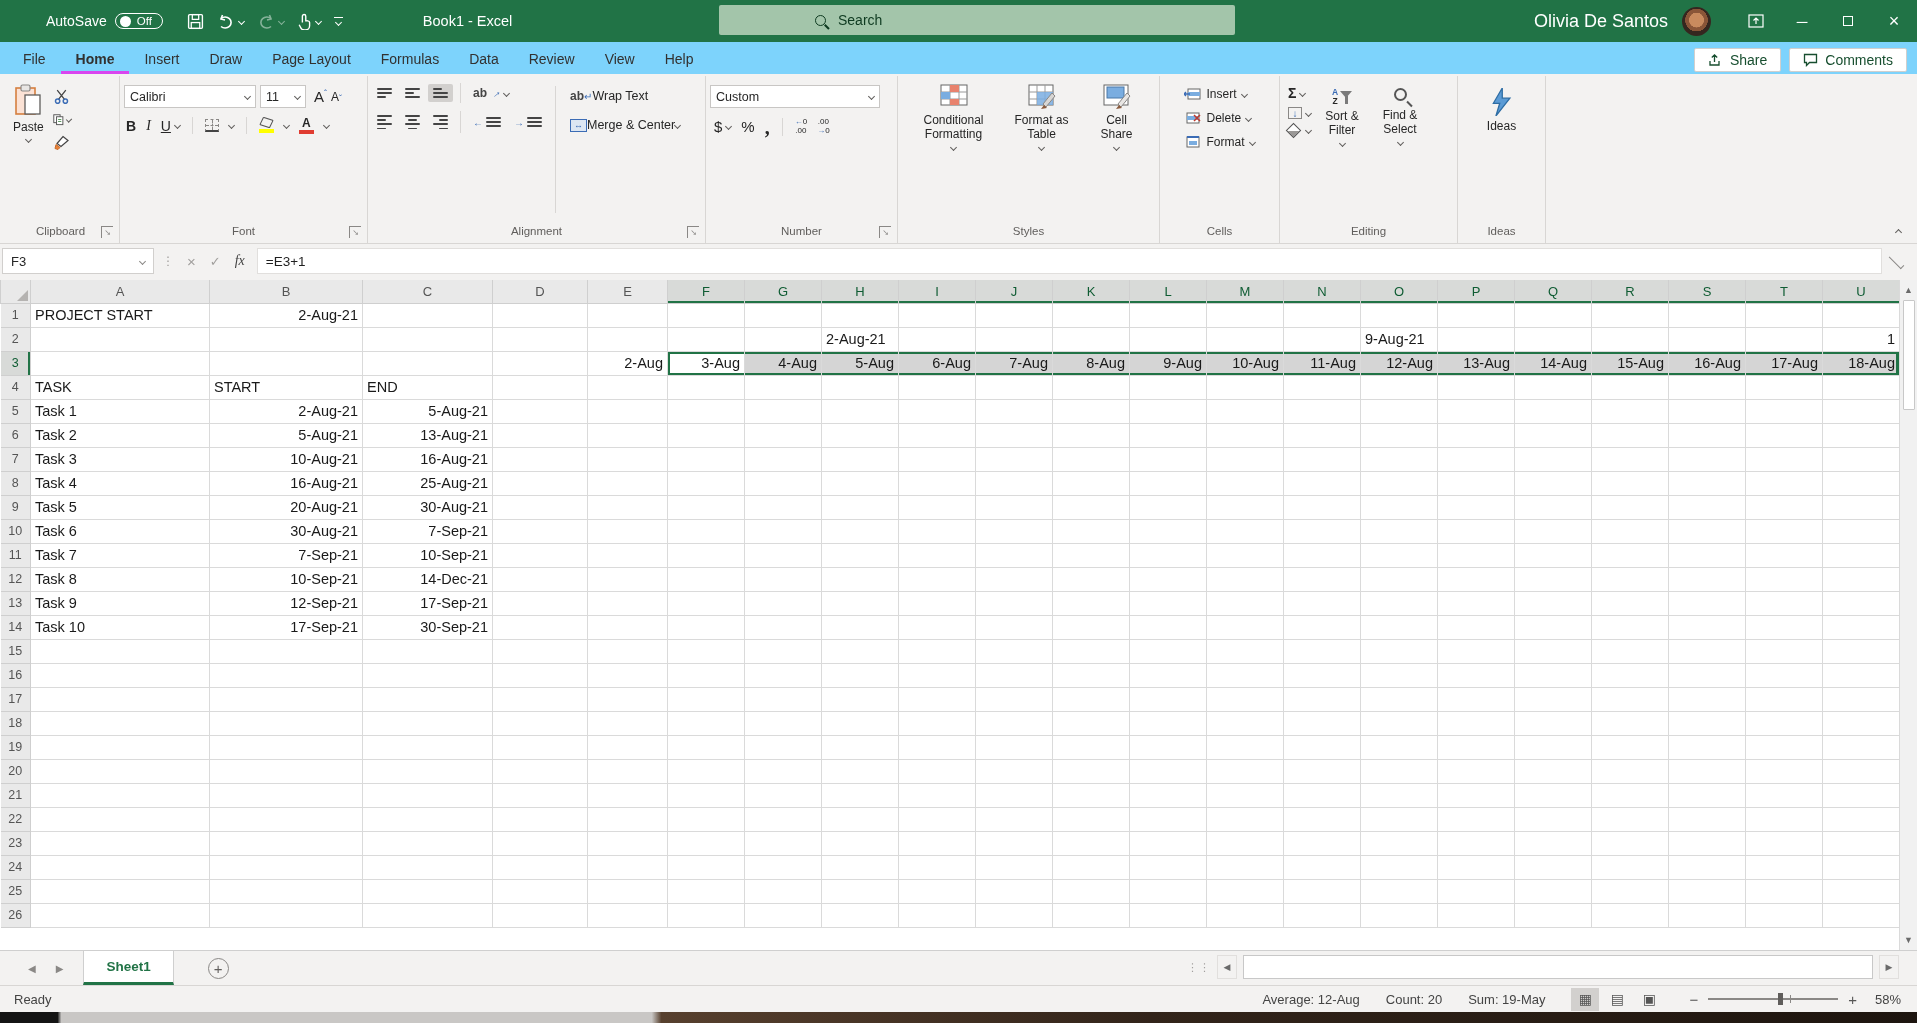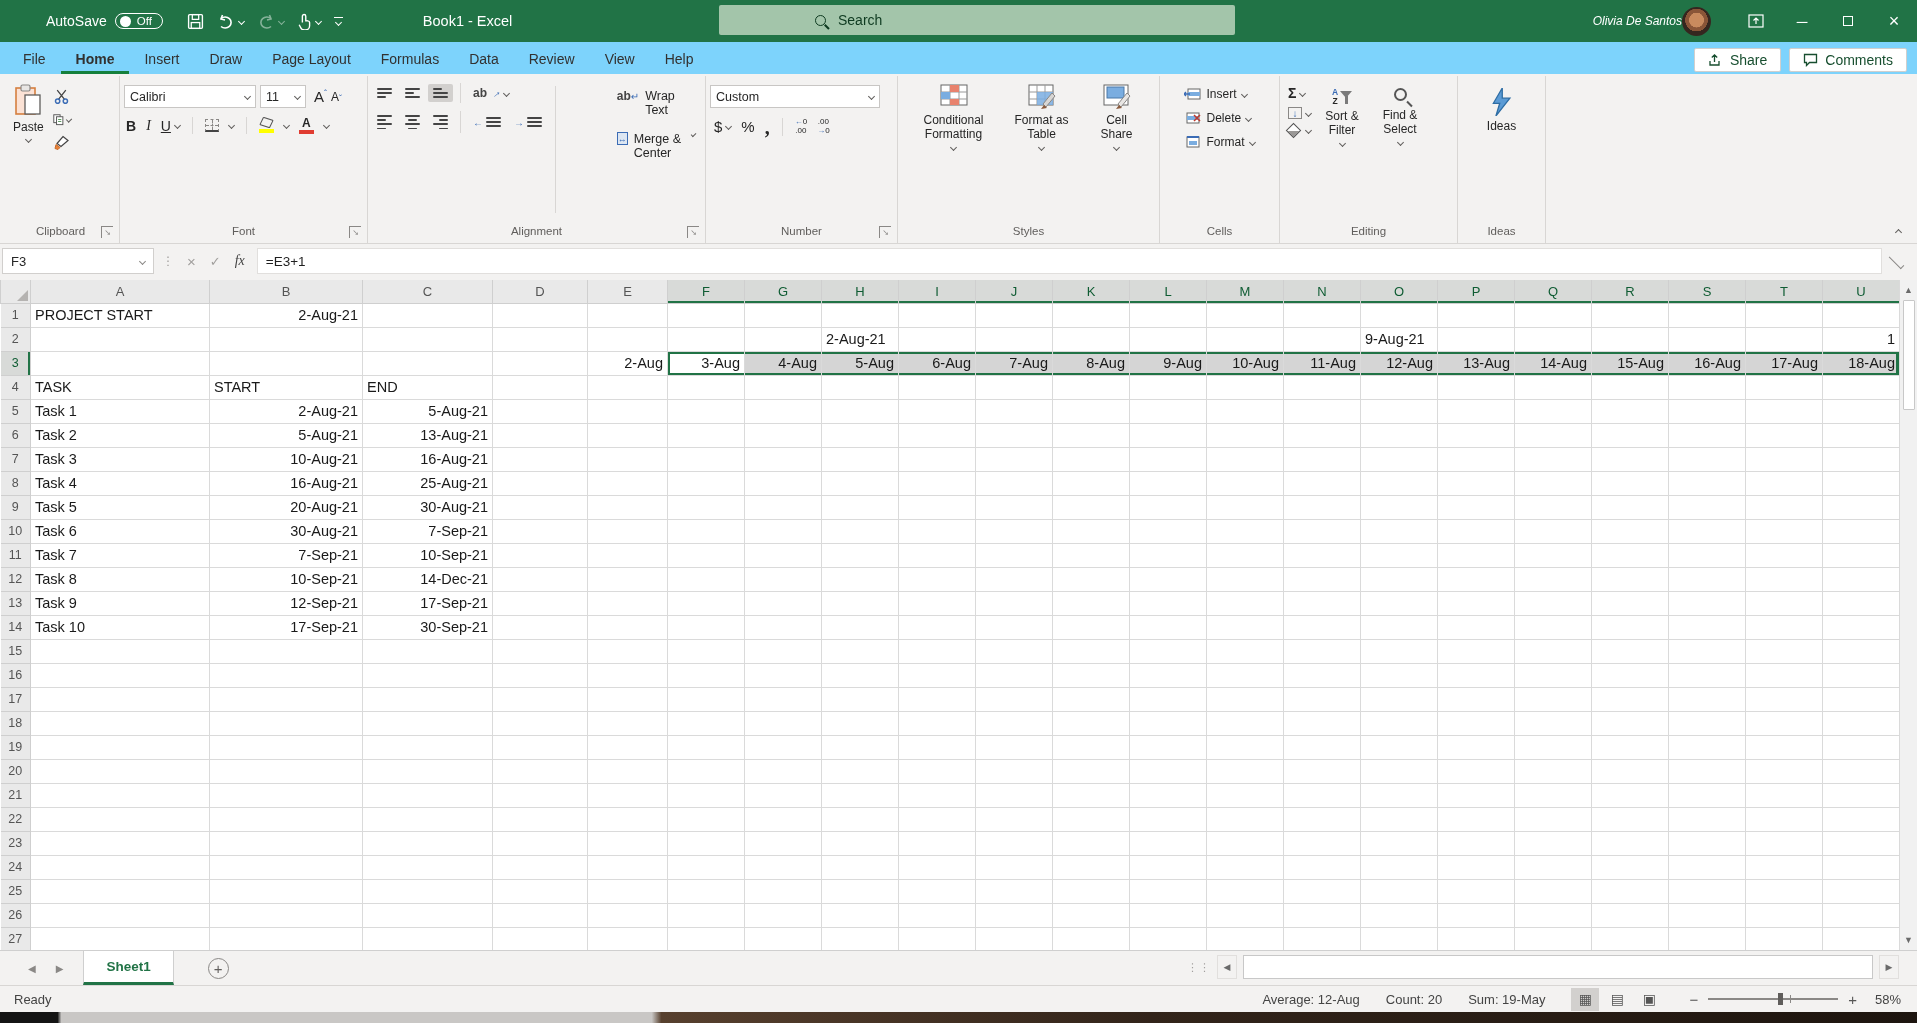--- a/index.html
+++ b/index.html
@@ -16,31 +16,31 @@
   .qat { display:flex; align-items:center; gap:13px; margin-left:10px; }
   .qat svg { display:block; }
   .dim { opacity:.45; }
   .chv { display:inline-block; width:5px; height:5px; border-right:1.4px solid currentColor; border-bottom:1.4px solid currentColor; transform:rotate(45deg); }
   .chv.up { transform:rotate(-135deg); }
   .tb-title { font-size:14.5px; margin-left:80px; white-space:nowrap; }
   .searchbox { position:absolute; left:719px; top:5px; width:516px; height:30px; background:#a3c5aa; border-radius:2px; display:flex; align-items:center; gap:12px; padding-left:96px; color:#0e3a20; font-size:14px; }
   .mag { width:11px; height:11px; border:1.6px solid #0e3a20; border-radius:50%; position:relative; flex:0 0 auto; }
   .mag::after { content:""; position:absolute; width:6px; height:1.6px; background:#0e3a20; transform:rotate(45deg); left:8px; top:10px; }
   .tb-right { position:absolute; right:0; top:0; height:42px; display:flex; align-items:center; }
-  .username { font-size:12px; margin-right:0;font-style:italic; }
+  .username { font-size:18px; margin-right:14px; }
   .avatar { width:29px; height:29px; border-radius:50%; background:radial-gradient(circle at 50% 45%, #c98a5e 0 34%, #8a5538 35% 52%, #35261f 53% 100%); margin-right:22px; }
   .winbtn { width:46px; height:42px; display:flex; align-items:center; justify-content:center; font-size:15px; }
   .restore-ico { width:10px; height:10px; border:1.2px solid #fff; position:relative; background:#217346; }
   .restore-ico::before { content:""; position:absolute; left:2px; top:-4px; width:10px; height:10px; border:1.2px solid #fff; z-index:-1; }
 
   
   .tabrow { height:32px; display:flex; align-items:flex-end; background:#7dd3fc; position:relative; flex:0 0 auto; }
   .rtabs { display:flex; align-items:flex-end; padding-left:8px; height:100%; }
   .rtab { padding:6px 15px 7px; font-size:14px; color:#323130; white-space:nowrap; }
-  .rtab.active { font-weight:bold; border-bottom:3px solid #15803d; padding-bottom:4px; }
+  .rtab.active { font-weight:bold; border-bottom:3px solid #d946ef; padding-bottom:4px; }
   .tabrow-right { position:absolute; right:10px; bottom:2px; display:flex; gap:8px; }
   .pillbtn { display:flex; align-items:center; gap:7px; border:1px solid #d1cfcd; background:#fff; border-radius:2px; padding:3px 13px; font-size:14px; color:#174e2f; }
   .pillbtn svg { display:block; }
 
   
   .ribbon { height:170px; background:#f3f2f1; border-bottom:1px solid #d8d6d4; display:flex; align-items:stretch; padding:2px 0 0 2px; position:relative; flex:0 0 auto; }
   .rgroup { display:flex; flex-direction:column; border-right:1px solid #d8d6d4; padding:4px 4px 0; position:relative; }
   .rg-content { flex:1; display:flex; align-items:flex-start; }
   .rg-footer { height:24px; display:flex; align-items:center; justify-content:center; color:#605e5c; font-size:11.5px; position:relative; }
   .launcher { position:absolute; right:2px; bottom:5px; width:12px; height:12px; border-left:1px solid #8a8886; border-top:1px solid #8a8886; color:#8a8886; font-size:8px; line-height:12px; text-align:center; }
@@ -75,21 +75,21 @@
   
   .al-rows { display:flex; flex-direction:column; gap:8px; padding-top:3px; }
   .al-row { display:flex; align-items:center; gap:3px; }
   .al-btn { padding:4px 5px; border-radius:2px; display:flex; align-items:center; gap:3px; }
   .al-btn.pressed { background:#d2d0ce; }
   .li { display:inline-flex; flex-direction:column; gap:2.6px; width:15px; }
   .li i { display:block; height:1.6px; background:#444; border-radius:1px; }
   .li.c { align-items:center; } .li.r { align-items:flex-end; } .li.l { align-items:flex-start; }
   .w60 { width:60%; } .w100 { width:100%; }
   .blue { color:#3b6cb5; }
-  .txtbtn { display:flex; align-items:flex-start; gap:6px; font-size:12.5px; padding:3px 6px;margin-left:47px; }
+  .txtbtn { display:flex; align-items:center; gap:0; font-size:12.5px; padding:3px 6px; }
   .ab { font-size:12px; font-weight:bold; color:#444; line-height:1; }
   .merge-ico { width:17px; height:13px; border:1.4px solid #3b6cb5; background:#dce6f2; color:#3b6cb5; font-size:9px; display:flex; align-items:center; justify-content:center; }
 
   
   .numrow2 { display:flex; align-items:center; gap:10px; margin-top:10px; padding-left:4px; }
   .decimal { display:inline-flex; flex-direction:column; font-size:8px; line-height:1.1; color:#262626; text-align:center; }
   .decimal b { color:#3b6cb5; font-weight:normal; }
   .comma { font-family:"Liberation Serif",serif; font-weight:bold; font-size:20px; line-height:.6; }
 
   
@@ -1301,44 +1301,20 @@
             <td class=""></td>
             <td class=""></td>
             <td class=""></td>
             <td class=""></td>
             <td class=""></td>
             <td class=""></td>
             <td class=""></td>
             <td class=""></td>
             <td class=""></td>
           </tr>
-          <tr>
-            <th class="">27</th>
-            <td class=""></td>
-            <td class=""></td>
-            <td class=""></td>
-            <td class=""></td>
-            <td class=""></td>
-            <td class=""></td>
-            <td class=""></td>
-            <td class=""></td>
-            <td class=""></td>
-            <td class=""></td>
-            <td class=""></td>
-            <td class=""></td>
-            <td class=""></td>
-            <td class=""></td>
-            <td class=""></td>
-            <td class=""></td>
-            <td class=""></td>
-            <td class=""></td>
-            <td class=""></td>
-            <td class=""></td>
-            <td class=""></td>
-          </tr>
         </tbody>
       </table>
     <div class="vscroll">
       <span class="vs-btn">▲</span>
       <span class="vs-thumb"></span>
       <span class="vs-track"></span>
       <span class="vs-btn">▼</span>
     </div>
   </div>
 

